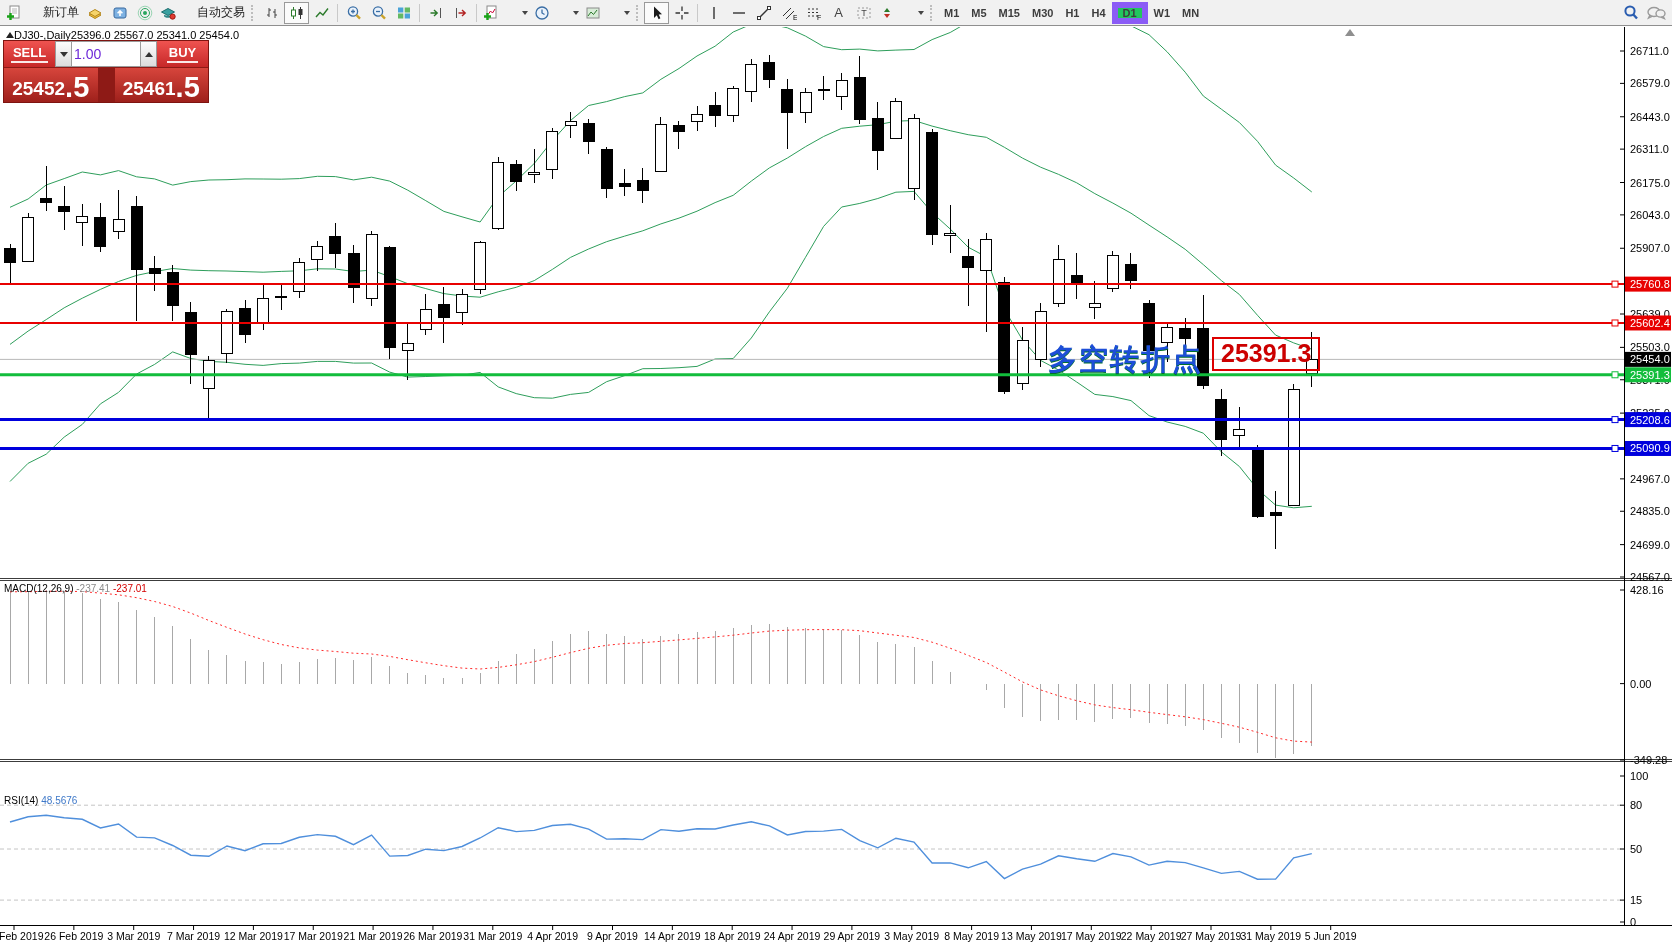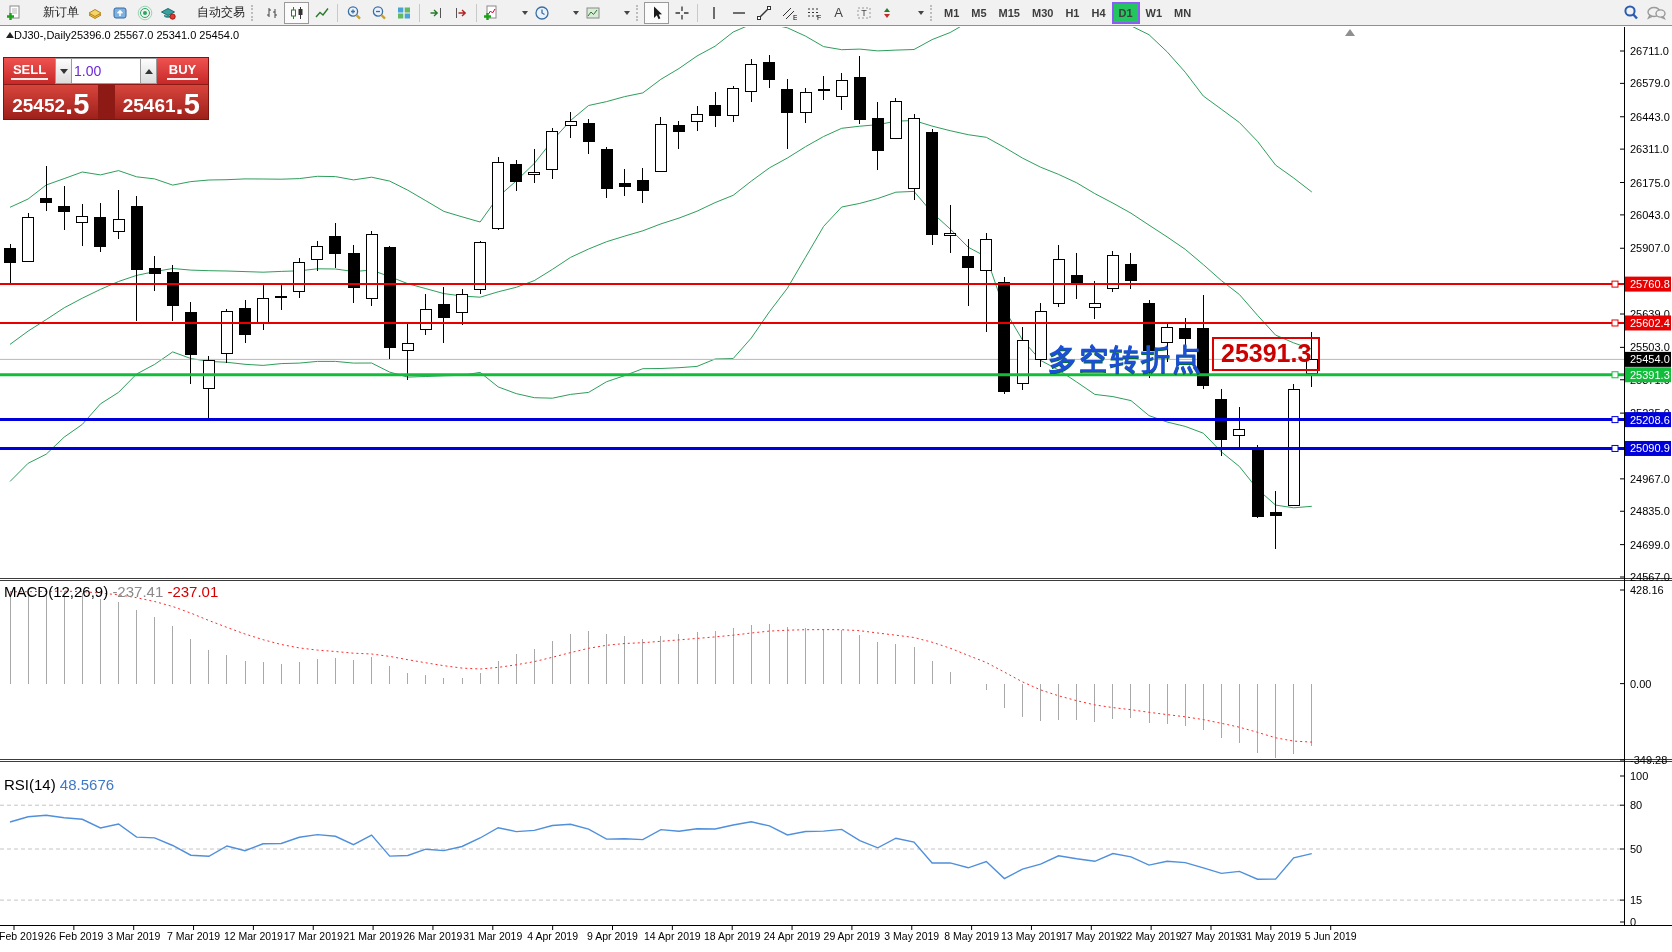--- a/index.html
+++ b/index.html
@@ -10,31 +10,31 @@
   .toolbar{position:absolute;left:0;top:0;width:1672px;height:26px;background:#f1f1f1;
            border-bottom:1px solid #8f8f8f;display:flex;align-items:center;padding:0 3px;
            box-sizing:border-box;z-index:30;}
   .tb-btn{height:22px;min-width:25px;display:flex;align-items:center;justify-content:center;
           gap:21px;background:transparent;border:1px solid transparent;padding:0 2px;
           font:12px "Liberation Sans",sans-serif;color:#222;cursor:default;}
   .tb-btn.active{background:#fbfbfb;border:1px solid #9a9a9a;}
   .tb-sep{width:1px;height:18px;background:#c9c9c9;margin:0 3px;flex:none;}
   .tb-handle{width:3px;height:16px;border-left:2px dotted #bdbdbd;margin:0 3px;flex:none;}
   .tf-btn{font-weight:bold;font-size:11px;color:#3d3d3d;padding:0 5px;}
-  .tf-btn.active{background:#22c55e;border:2px solid #8b5cf6;}
+  .tf-btn.active{background:#22c55e;border:6px solid #8b5cf6;}
   .caret{width:0;height:0;border-left:3px solid transparent;border-right:3px solid transparent;
          border-top:4px solid #444;margin-left:2px;}
   .spacer{flex:1;}
   
   .chart-title{position:absolute;left:6px;top:29px;z-index:20;font-size:11px;color:#000;
                display:flex;align-items:center;}
   .tri-up{width:0;height:0;border-left:4px solid transparent;border-right:4px solid transparent;
           border-bottom:6px solid #222;}
   
-  .oneclick{position:absolute;left:3px;top:57px;width:204px;z-index:20;
+  .oneclick{position:absolute;left:3px;top:40px;width:204px;z-index:20;
             border:1px solid #7e1410;background:#8e1a16;}
   .oc-row1{display:flex;height:26px;}
   .oc-btn{flex:none;width:51px;display:flex;flex-direction:column;align-items:center;
           justify-content:center;background:linear-gradient(#ef5350,#c62828);color:#fff;
           font-size:13px;font-weight:bold;cursor:pointer;}
   .oc-btn span{border-bottom:2px solid rgba(255,255,255,.9);padding:0 2px 1px;}
   .oc-spin{flex:none;width:17px;background:linear-gradient(#fdfdfd,#dcdcdc);border:1px solid #9b9b9b;
            box-sizing:border-box;display:flex;align-items:center;justify-content:center;}
   .spin-glyph-dn{width:0;height:0;border-left:4px solid transparent;border-right:4px solid transparent;
            border-top:5px solid #333;}
@@ -46,21 +46,21 @@
   .oc-price{flex:1;background:linear-gradient(#d7453c,#9e201b);color:#fff;display:flex;
             align-items:flex-end;justify-content:center;padding-bottom:2px;cursor:pointer;}
   .oc-price .main{font-size:19px;font-weight:bold;line-height:22px;}
   .oc-price .frac{font-size:29px;font-weight:bold;line-height:26px;}
   
   .anno-text{position:absolute;left:1036px;top:340px;z-index:15;font-size:29px;font-weight:bold;
              color:#1d4ed8;letter-spacing:2px;text-shadow:0 1px 0 #00702a;margin-left:12px;}
   .anno-box{position:absolute;left:1212px;top:337px;z-index:15;border:2px solid #dd0000;
             color:#cc0000;font-size:25px;font-weight:bold;padding:0 7px 1px;background:rgba(255,255,255,.0);}
   
-  .pane-label{position:absolute;left:4px;z-index:15;font-size:15px;color:#000;white-space:pre;}
+  .pane-label{position:absolute;left:4px;z-index:15;font-size:10px;color:#000;white-space:pre;}
   .pane-label .v-gray{color:#8a8a8a;}
   .pane-label .v-red{color:#d40000;}
   .pane-label .v-blue{color:#3e78c8;}
   svg text{font-family:"Liberation Sans",sans-serif;}
 </style>
 </head>
 <body>
 
 <div class="win">
 
@@ -675,14 +675,14 @@
         <span class="main">25461</span>
           <span class="frac">.5</span>
       </div>
     </div>
   </div>
 
   <div class="anno-text cjk">多空转折点</div>
   <div class="anno-box">25391.3</div>
 
   <div class="pane-label" style="top:583px;"><span>MACD(12,26,9)</span> <span class="v-gray">-237.41</span> <span class="v-red">-237.01</span></div>
-  <div class="pane-label" style="top:776px;"><span>RSI(14)</span> <span class="v-blue">48.5676</span></div>
+  <div class="pane-label" style="top:795px;"><span>RSI(14)</span> <span class="v-blue">48.5676</span></div>
 </div>
 
 </body></html>

